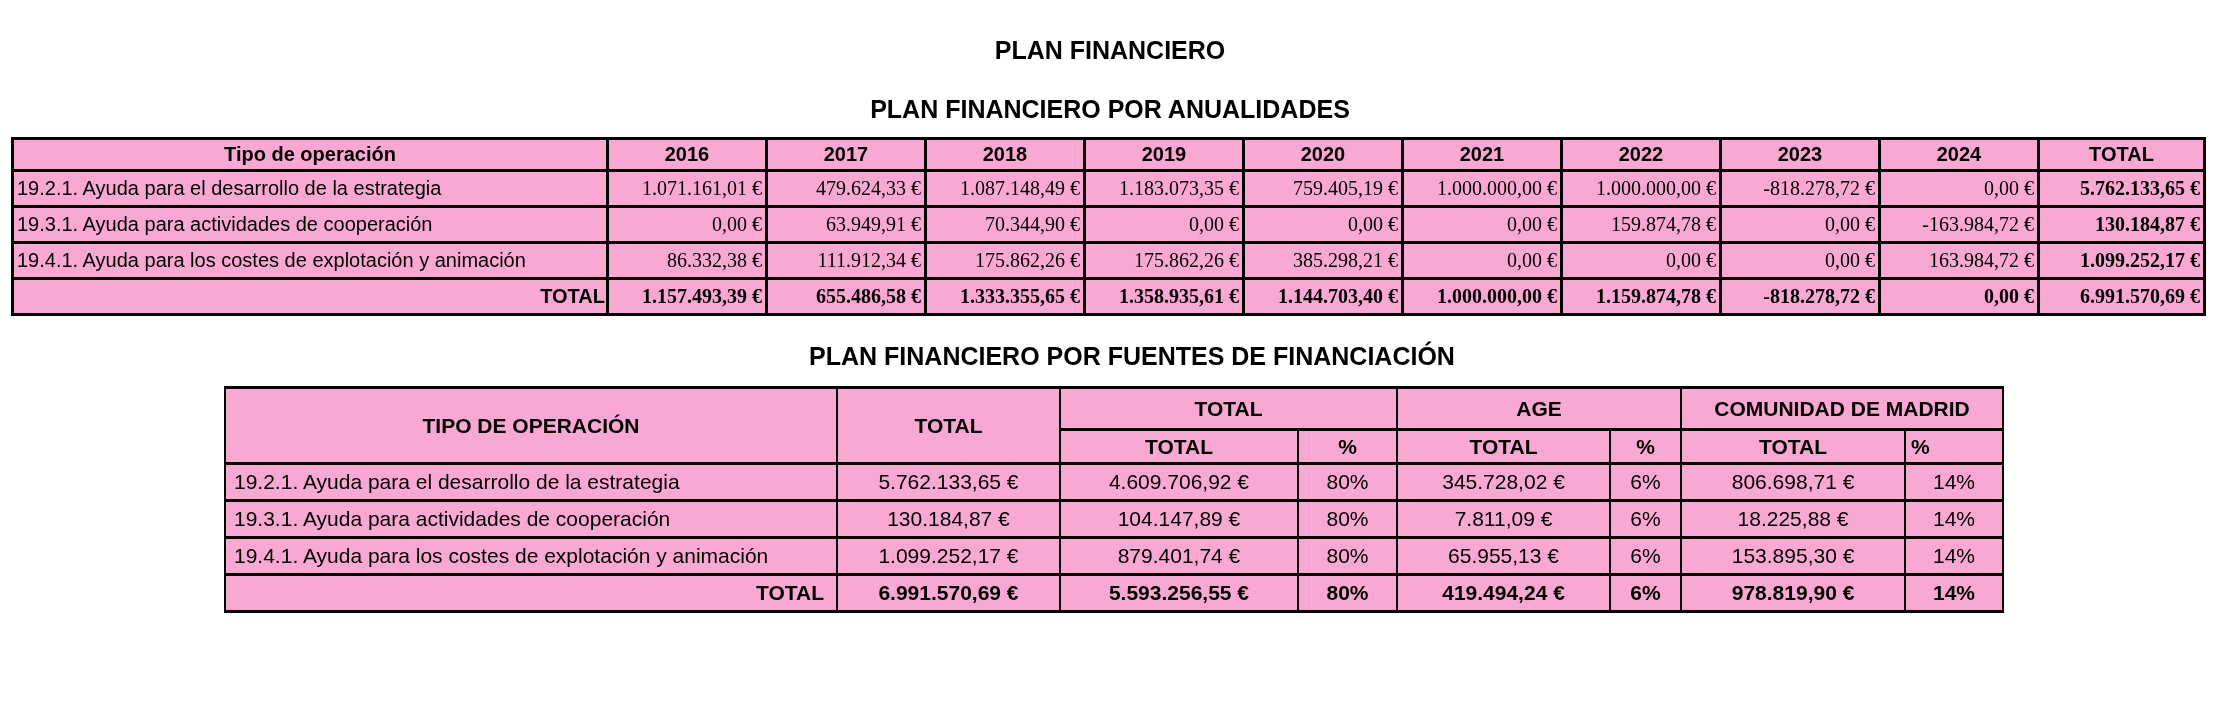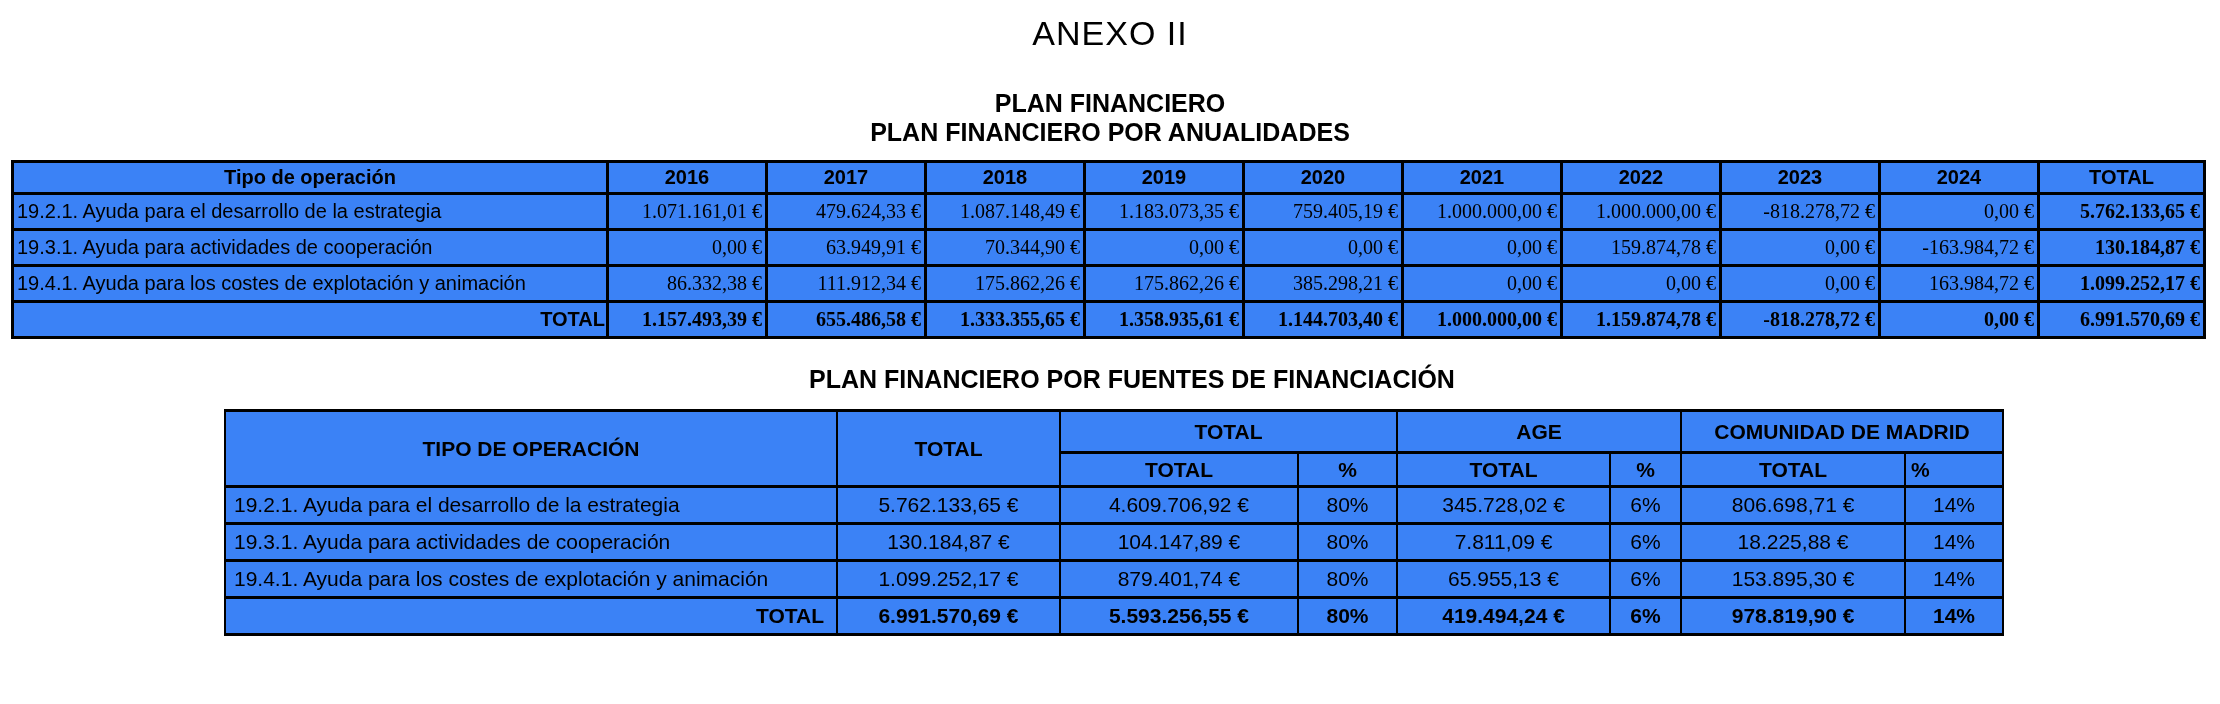--- a/index.html
+++ b/index.html
@@ -7,24 +7,24 @@
     width:2220px; height:704px; overflow:hidden;
     background:#ffffff; color:#000000;
     font-family:"Liberation Sans","DejaVu Sans",sans-serif;
   }
   .title {
     text-align:center; font-size:34px; font-weight:400;
     padding-top:14px; letter-spacing:1px;
   }
   .subtitle { text-align:center; font-size:25px; font-weight:bold; margin-top:36px; }
   .tbl-heading { text-align:center; font-size:25px; font-weight:bold; }
-  .h-anual { }
+  .h-anual { margin-top:30px; }
   .h-fuentes { margin-top:26px;margin-left:44px; }
 
-  table { border-collapse:collapse; table-layout:fixed; background:#3b82f6; }
+  table { border-collapse:collapse; table-layout:fixed; background:#f9a8d4; }
 
   
   .t1 { margin:13px 0 0 11px; width:2192px; font-size:20px; }
   .t1 th, .t1 td { border:3px solid #000; padding:0; vertical-align:middle; overflow:hidden; white-space:nowrap; }
   .t1 thead tr { height:32px; }
   .t1 tbody tr { height:36px; }
   .t1 th { font-weight:bold; text-align:center; }
   .t1 .label { text-align:left; padding-left:3px; }
   .t1 .num { text-align:right; padding-right:3px;font-family:Liberation Serif, serif; }
   .t1 .bold { font-weight:bold; }
@@ -41,21 +41,20 @@
   .t2 .label { text-align:left; padding-left:8px; }
   .t2 .num { text-align:center; }
   .t2 .bold { font-weight:bold; }
   .t2 .total-label { text-align:right; font-weight:bold; padding-right:12px; }
 </style>
 </head>
 <body>
 
 <div>
 
-  <div class="title">ANEXO II</div>
   <div class="subtitle">PLAN FINANCIERO</div>
   <div class="tbl-heading h-anual">PLAN FINANCIERO POR ANUALIDADES</div>
 
   <table class="t1">
     <colgroup>
       <col style="width:595px">
       <col style="width:159px">
         <col style="width:159px">
         <col style="width:159px">
       <col style="width:159px">

